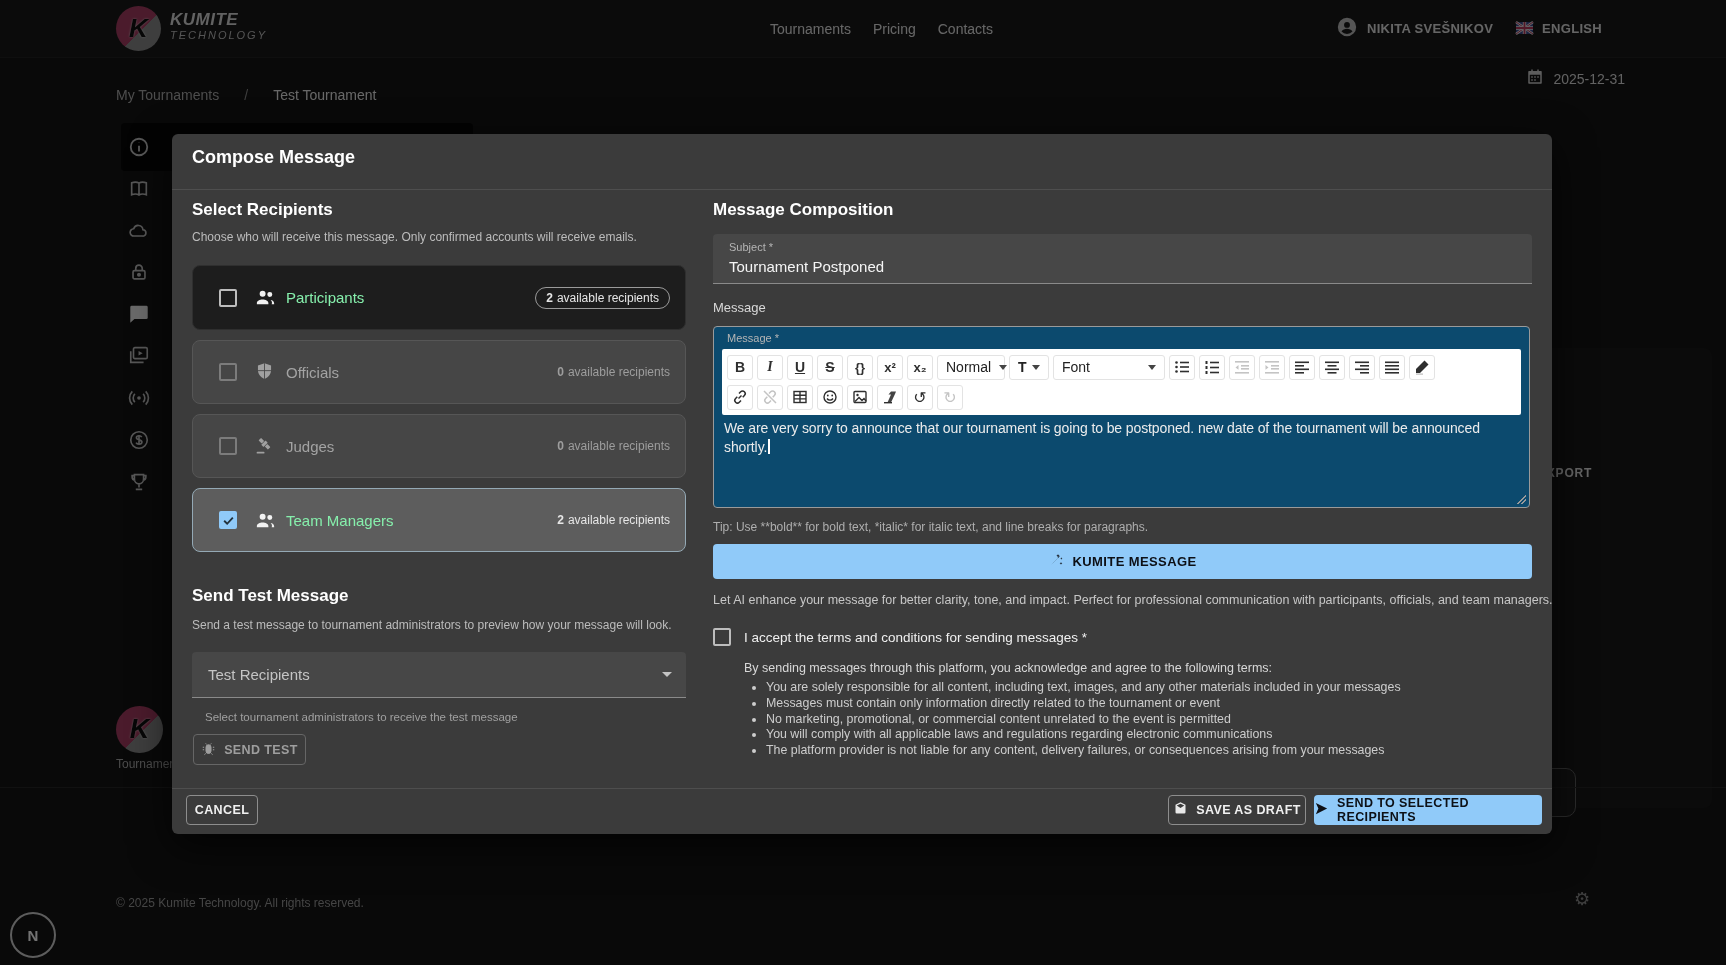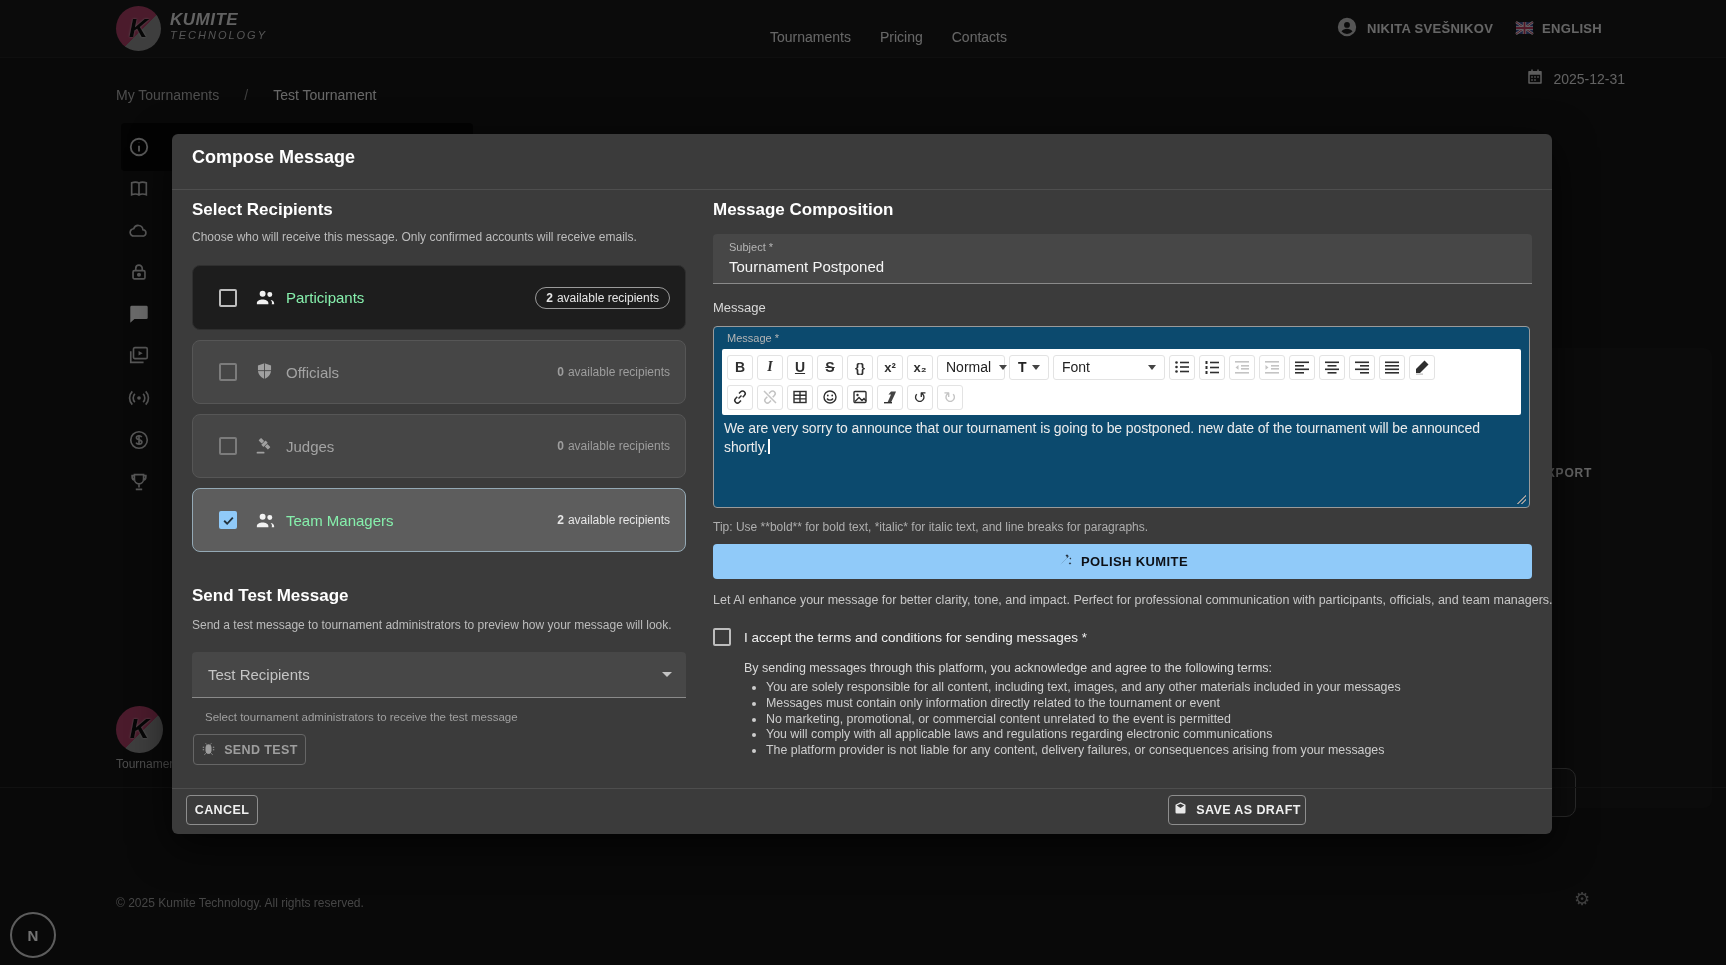--- a/index.html
+++ b/index.html
@@ -8,21 +8,21 @@
   .abs{position:absolute;}
   
   #page{position:absolute;inset:0;background:#141414;}
   .topbar{position:absolute;left:0;top:0;width:1726px;height:57px;background:#1a1a1a;border-bottom:1px solid #222;}
   .logo-circle{width:45px;height:45px;border-radius:50%;
     background:linear-gradient(135deg,#a63d62 0 55%,#8b8b8b 55% 100%);
     display:flex;align-items:center;justify-content:center;
     color:#111;font-weight:800;font-size:26px;font-style:italic;text-shadow:0 0 2px #ddd;}
   .brand-top{font-size:17px;font-weight:800;font-style:italic;color:#d9d9d9;letter-spacing:.5px;line-height:19px;}
   .brand-bot{font-size:11px;font-style:italic;color:#bdbdbd;letter-spacing:2px;line-height:13px;}
-  .nav{position:absolute;left:770px;top:8px;height:57px;display:flex;gap:29px;align-items:center;}
+  .nav{position:absolute;left:770px;top:0;height:57px;display:flex;gap:22px;align-items:center;}
   .nav a{color:#e3e3e3;font-size:14px;text-decoration:none;cursor:pointer;}
   .userarea{position:absolute;right:124px;top:0;height:57px;display:flex;align-items:center;gap:9px;}
   .uname{color:#e0e0e0;font-size:13px;font-weight:600;letter-spacing:.3px;margin-right:14px;}
   .lang{color:#e0e0e0;font-size:13px;font-weight:600;letter-spacing:.3px;}
   .crumbbar{position:absolute;left:116px;top:73px;height:43px;display:flex;align-items:center;gap:25px;font-size:14px;}
   .crumb-a{color:#ababab;} .crumb-sep{color:#8a8a8a;} .crumb-b{color:#e6e6e6;}
   .datearea{position:absolute;right:101px;top:57px;height:43px;display:flex;align-items:center;gap:9px;color:#d9d9d9;font-size:14px;}
   .active-row{position:absolute;left:121px;top:123px;width:352px;height:48px;background:#070707;border-radius:4px;}
   .sideicon{position:absolute;left:128px;width:22px;height:22px;color:#c2c2c2;cursor:pointer;}
   .bgpanel{position:absolute;left:1502px;top:348px;width:210px;height:460px;background:#191919;border-radius:8px;}
@@ -476,21 +476,21 @@
 
   <div class="tip">Tip: Use **bold** for bold text, *italic* for italic text, and line breaks for paragraphs.</div>
 
   <div id="polish" class="btn primary">
     <span style="color:#0d1016">
       <svg width="16" height="16" viewBox="0 0 24 24" fill="currentColor">
           <path d="M4 20 14.5 9.5l.9-2.6 2.6-.9L7.5 16.5z" transform="rotate(0)"></path>
           <path d="M15 3l.7 1.8L17.5 5.5l-1.8.7L15 8l-.7-1.8-1.8-.7 1.8-.7zM20 8l.5 1.3 1.3.5-1.3.5L20 11.6l-.5-1.3-1.3-.5 1.3-.5zM19.5 15l.6 1.5 1.5.6-1.5.6-.6 1.5-.6-1.5-1.5-.6 1.5-.6z"></path>
         </svg>
     </span>
-    <span>POLISH KUMITE</span>
+    <span>KUMITE MESSAGE</span>
   </div>
 
   <div class="ai-note">Let AI enhance your message for better clarity, tone, and impact. Perfect for professional communication with participants, officials, and team managers.</div>
 
   <span class="terms-cb"></span>
   <span class="terms-label">I accept the terms and conditions for sending messages *</span>
   <div class="terms-intro">By sending messages through this platform, you acknowledge and agree to the following terms:</div>
   <ul class="terms-list">
     <li>You are solely responsible for all content, including text, images, and any other materials included in your messages</li>
     <li>Messages must contain only information directly related to the tournament or event</li>
@@ -502,13 +502,21 @@
   <div class="m-div2"></div>
   <div id="cancel" class="btn outline">CANCEL</div>
   <div id="savedraft" class="btn outline">
     <span style="color:#e8e8e8">
       <svg width="15" height="15" viewBox="0 0 24 24" fill="currentColor">
           <path d="M12 2 4 6v12a2 2 0 0 0 2 2h12a2 2 0 0 0 2-2V6zm0 2.3L18 7.2 12 11 6 7.2z"></path>
         </svg>
     </span>
     <span>SAVE AS DRAFT</span>
   </div>
+  <div id="sendsel" class="btn primary">
+    <span style="color:#0d1016">
+      <svg width="15" height="15" viewBox="0 0 24 24" fill="currentColor">
+          <path d="M3 3l18 9-18 9 4-9zM7 12h6"></path>
+        </svg>
+    </span>
+    <span>SEND TO SELECTED RECIPIENTS</span>
+  </div>
 </div>
 
 </body></html>

